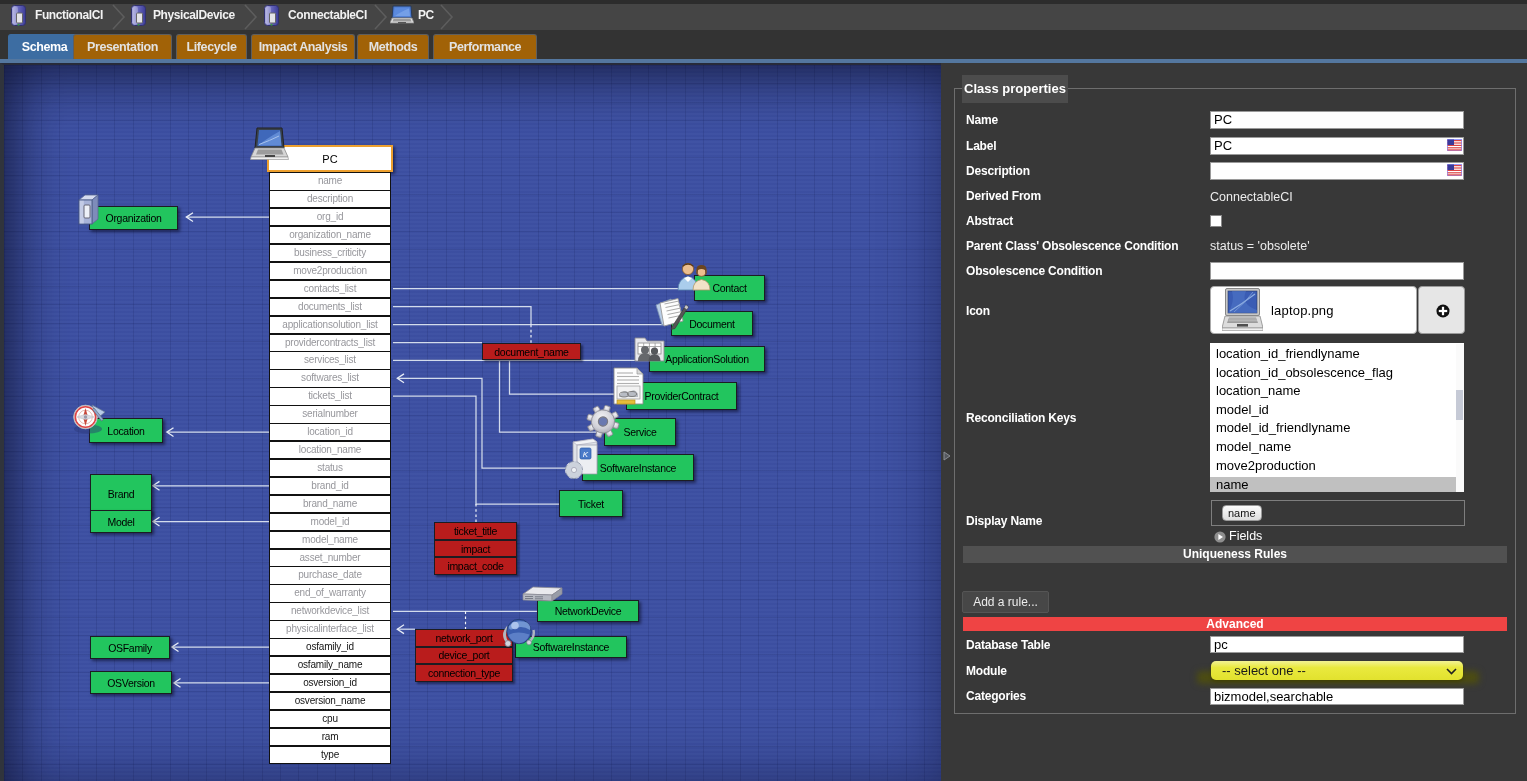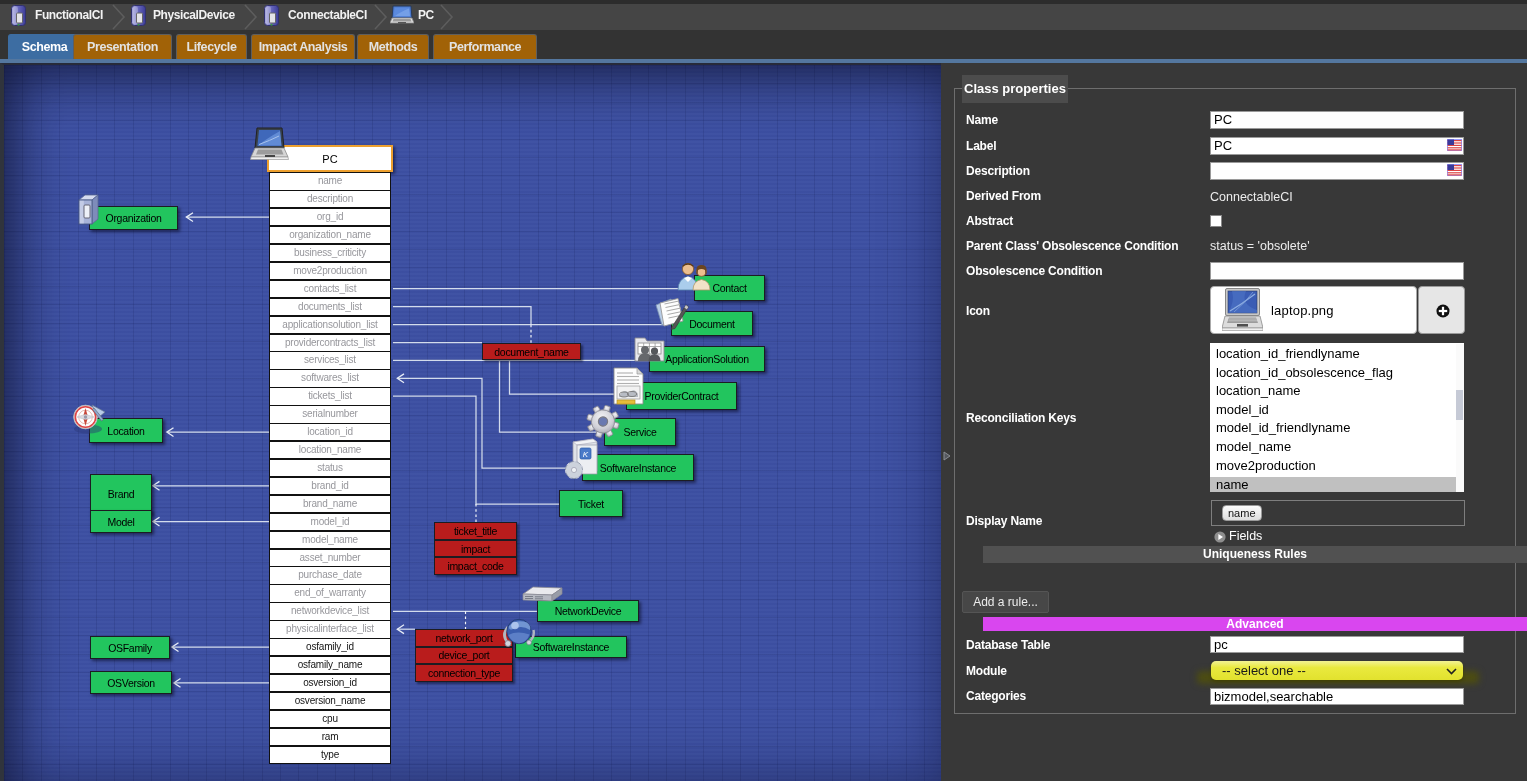--- a/index.html
+++ b/index.html
@@ -32,21 +32,21 @@
 .prow.own{color:#141414}
 
 #panel{position:absolute;left:941px;top:63px;width:586px;height:718px;background:#383838}
 #fset{position:absolute;left:954px;top:88px;width:562px;height:626px;border:1px solid #6e6e6e}
 #legend{position:absolute;left:962px;top:75px;width:106px;height:28px;background:#4c4c4c;color:#fff;
  font-weight:bold;font-size:13px;text-align:center;line-height:28px}
 .flabel{position:absolute;left:966px;color:#fff;font-weight:bold;font-size:12px;letter-spacing:-0.2px;height:16px;line-height:16px}
 .fvalue{position:absolute;left:1210px;color:#ececec;font-size:12.5px;height:16px;line-height:16px}
 .inp{position:absolute;left:1210px;width:254px;height:18px;background:#fff;border:1px solid #9a9a9a;
  font-size:13px;color:#000;line-height:16px;padding-left:3px}
-.hbar{position:absolute;left:983px;width:544px;background:#515151;color:#fff;font-weight:bold;font-size:12px;text-align:center}
+.hbar{position:absolute;left:963px;width:544px;background:#515151;color:#fff;font-weight:bold;font-size:12px;text-align:center}
 </style></head>
 <body>
 <div id="page">
 <div id="topstrip"></div>
 <div id="crumbbar"></div>
 
 <svg class="abs" style="left:11px;top:5px" width="15" height="21" viewBox="0 0 15 21">
  <defs>
         <linearGradient id="tg1" x1="0" y1="0" x2="1" y2="0">
           <stop offset="0" stop-color="#aeaede"></stop>
@@ -432,21 +432,21 @@
 <div class="flabel" style="top:513px">Display Name</div>
 <div class="abs" style="left:1211px;top:500px;width:254px;height:26px;border:1px solid #7e7e7e"></div>
 <div class="abs" style="left:1222px;top:504.5px;height:16px;border:1px solid #9a9a9a;border-radius:4px;background:linear-gradient(#fbfbfb,#dedede);font-size:11px;color:#111;line-height:14px;padding:0 5px">name</div>
 <svg class="abs" style="left:1214px;top:530.5px" width="12" height="12" viewBox="0 0 12 12">
  <circle cx="6" cy="6" r="5.6" fill="#8e8e8e"></circle>
  <polygon points="4.4,3 9,6 4.4,9" fill="#fff"></polygon>
 </svg>
 <div class="abs" style="left:1229px;top:529px;font-size:12.5px;color:#fff;height:15px;line-height:15px">Fields</div>
 <div class="hbar" style="top:546px;height:16.5px;line-height:16.5px">Uniqueness Rules</div>
 <div class="abs" style="left:962px;top:591px;width:87px;height:22px;background:#474747;border:1px solid #555;border-radius:2px;color:#ececec;font-weight:normal;font-size:12px;text-align:center;line-height:21px">Add a rule...</div>
-<div class="hbar" style="top:616.5px;height:14px;line-height:14px;background:#d946ef">Advanced</div>
+<div class="hbar" style="top:616.5px;height:14px;line-height:14px;background:#ef4444">Advanced</div>
 <div class="flabel" style="top:637px">Database Table</div>
 <div class="inp" style="top:636px;height:17px">pc</div>
 <div class="flabel" style="top:662.5px">Module</div>
 <div class="abs" style="left:1197px;top:671px;width:282px;height:13px;background:#4c4c12;filter:blur(3px);border-radius:4px"></div>
     <div class="abs" style="left:1211px;top:660.5px;width:252px;height:19.5px;background:linear-gradient(#f2f294 0%,#e9e93e 35%,#e2e22e 100%);border-radius:5px;box-shadow:0 2px 3px rgba(62,62,2,.8);font-size:13px;color:#1a1a1a;line-height:19px;padding-left:11px">-- select one --</div>
 <svg class="abs" style="left:1446px;top:668px" width="11" height="7">
       <polyline points="1,1 5.5,5.5 10,1" fill="none" stroke="#222" stroke-width="1.6"></polyline>
     </svg>
 <div class="flabel" style="top:688px">Categories</div>
 <div class="inp" style="top:688px;height:17px">bizmodel,searchable</div>

